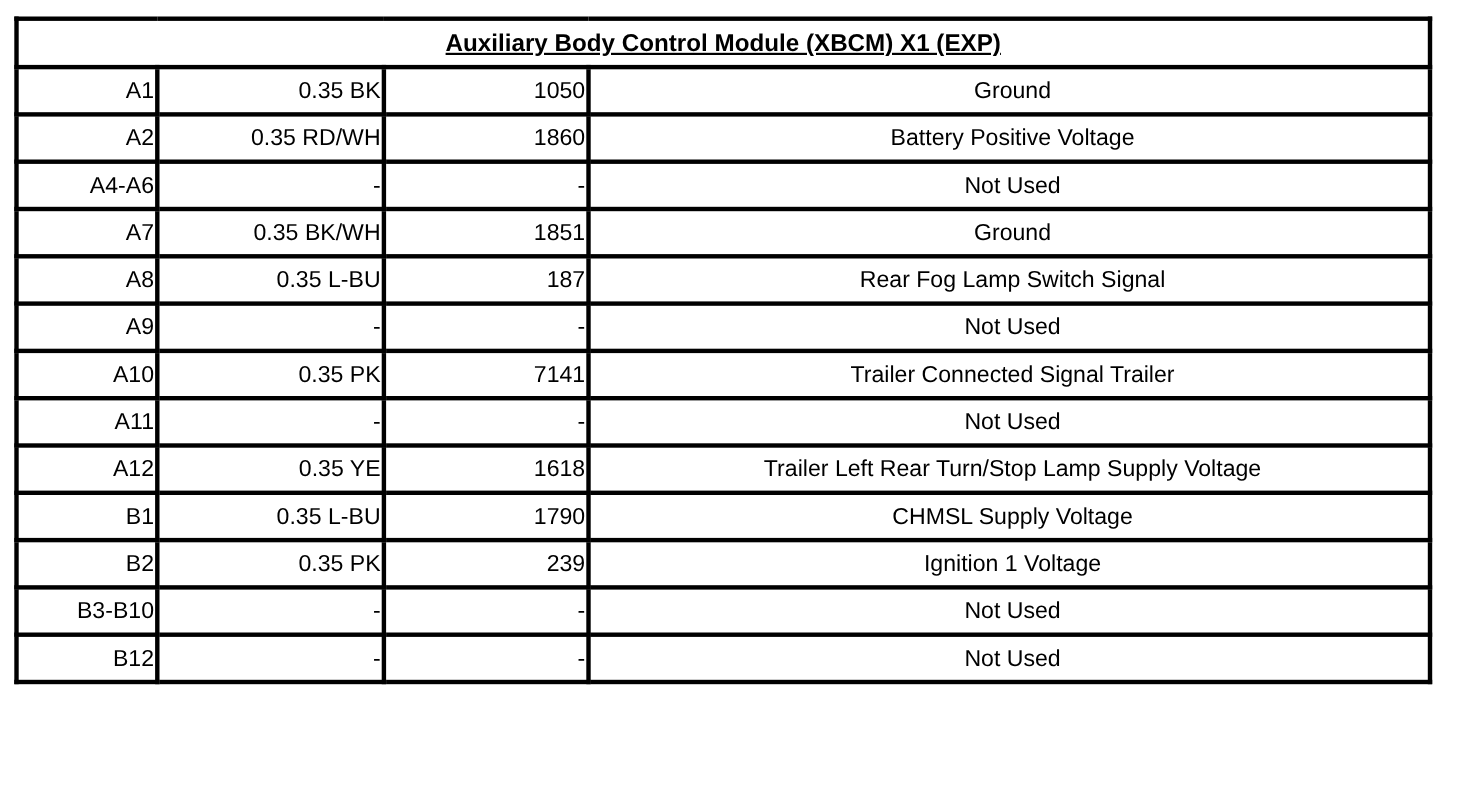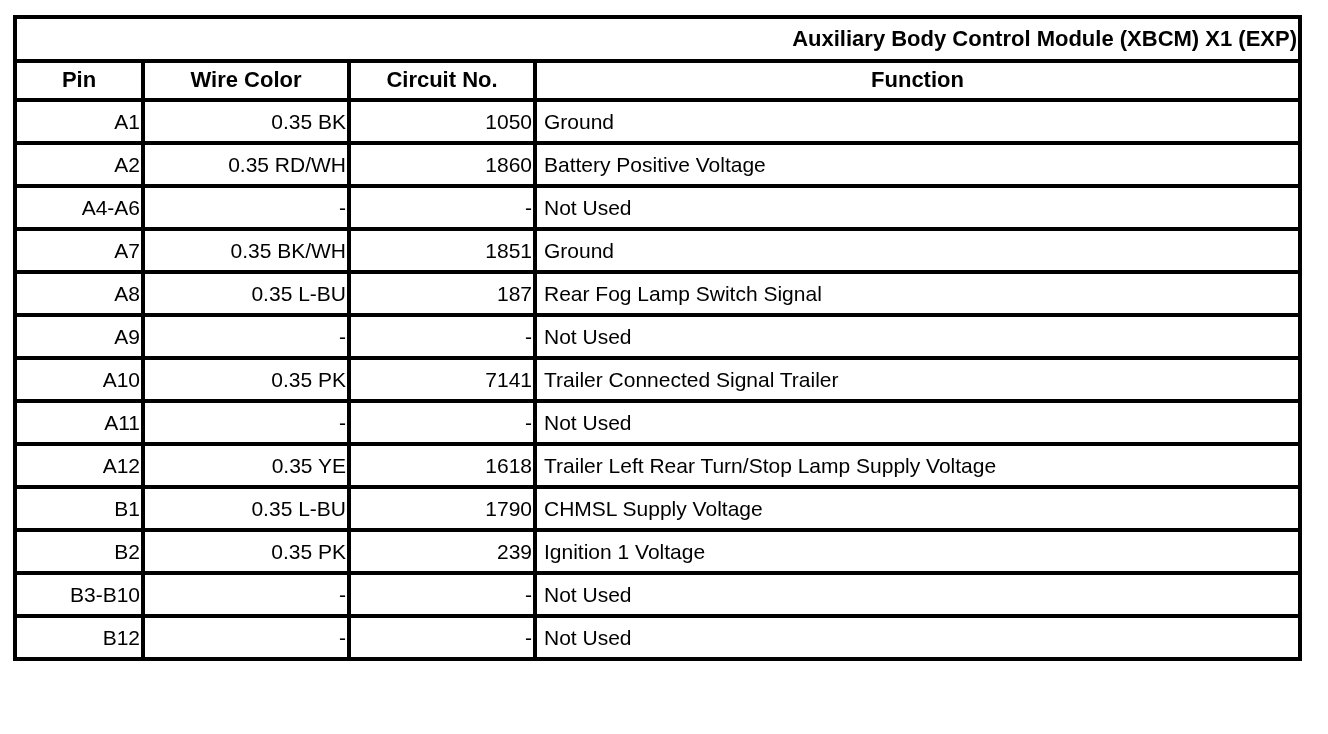--- a/index.html
+++ b/index.html
@@ -24,58 +24,53 @@
   table.pinout td, table.pinout th {
     border: 4px solid #000000;
     font-size: 21px;
     line-height: 1.1;
     overflow: hidden;
     white-space: nowrap;
   }
   tr.title-row td {
     font-weight: bold;
     font-size: 22px;
-    text-align: right;
+    text-align: center;
     height: 38px;
     vertical-align: middle;
+    text-decoration: underline;
   }
   tr.header-row th {
     font-weight: bold;
     font-size: 22px;
     text-align: center;
     height: 33px;
     vertical-align: middle;
   }
   tbody tr td {
     height: 37px;
     vertical-align: middle;
   }
   td.ctr { text-align: right; }
-  td.fn  { text-align: left; padding-left: 7px; }
+  td.fn  { text-align: center; padding-left: 7px; }
 </style>
 </head>
 <body>
 
 <table class="pinout">
   <colgroup>
     <col style="width:128px">
     <col style="width:206px">
     <col style="width:186px">
     <col>
   </colgroup>
   <thead>
     <tr class="title-row">
       <td colspan="4">Auxiliary Body Control Module (XBCM) X1 (EXP)</td>
     </tr>
-    <tr class="header-row" id="header-row">
-        <th>Pin</th>
-        <th>Wire Color</th>
-        <th>Circuit No.</th>
-        <th>Function</th>
-      </tr>
   </thead>
   <tbody id="body-rows">
       <tr>
         <td class="ctr">A1</td>
         <td class="ctr">0.35 BK</td>
         <td class="ctr">1050</td>
         <td class="fn">Ground</td>
       </tr>
       <tr>
         <td class="ctr">A2</td>

